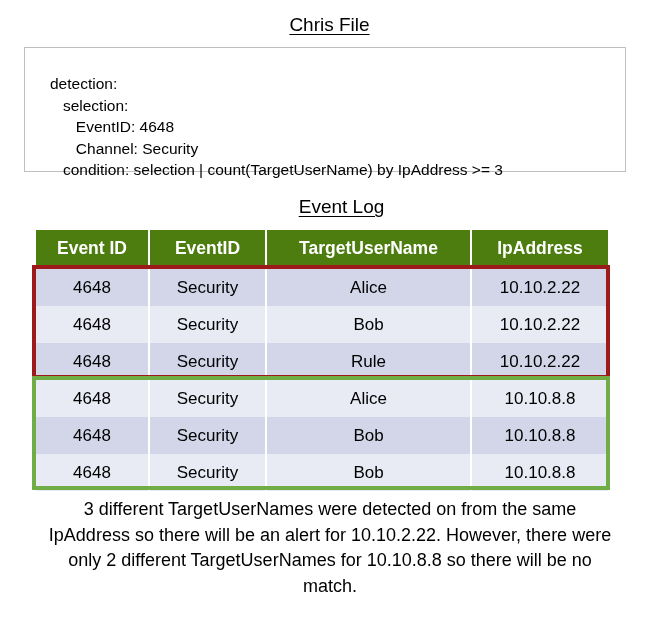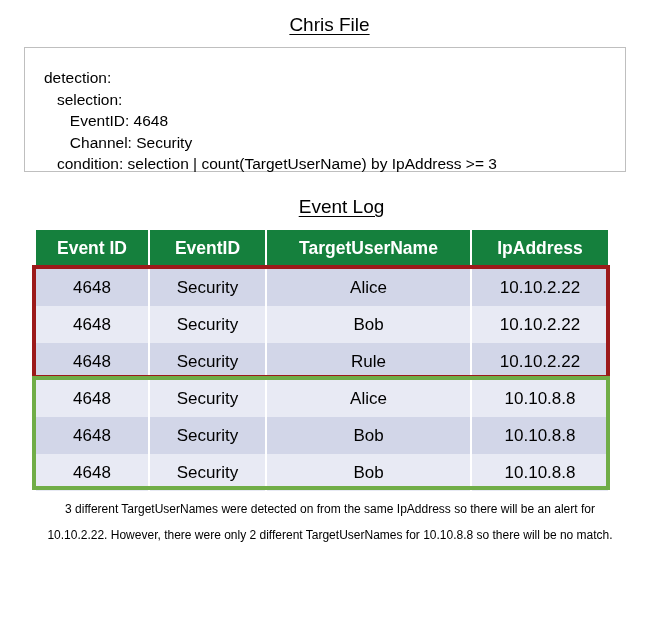--- a/index.html
+++ b/index.html
@@ -48,21 +48,21 @@
     position: absolute;
     left: 24px;
     top: 47px;
     width: 602px;
     height: 125px;
     border: 1px solid #bfbfbf;
     background: #ffffff;
     box-sizing: border-box;
   }
   #rule-code {
-    margin: 10px;
+    margin: 16px;
     padding: 9px 0 0 9px;
     font-family: "Liberation Sans", sans-serif;
     font-size: 15.5px;
     line-height: 21.5px;
     white-space: pre;
     color: #000;
   }
 
   
   #event-table {
@@ -80,21 +80,21 @@
     text-align: center;
     vertical-align: middle;
     height: 37px;
     font-size: 17px;
     font-weight: normal;
     color: #000;
     border-left: 2px solid #ffffff;
     border-right: 2px solid #ffffff;
   }
   #event-table thead th {
-    background: #15803d;
+    background: #4d7c0f;
     color: #ffffff;
     font-weight: bold;
     font-size: 17.5px;
     border-bottom: 2px solid #ffffff;
   }
   #event-table tbody tr.band-a td { background: #d2d6e8; }
   #event-table tbody tr.band-b td { background: #e8eaf4; }
 
   
   col.c-eventid  { width: 114px; }
@@ -123,21 +123,21 @@
     border: 4px solid #70ad47;
   }
 
   
   #caption {
     position: absolute;
     left: 45px;
     top: 497px;
     width: 570px;
     text-align: center;
-    font-size: 12px;
+    font-size: 18px;
     line-height: 25.5px;
     color: #000;
   }
 </style>
 </head>
 <body>
 
 <div id="rule-title" class="section-title">
   <span>Chris File</span>
 </div>

